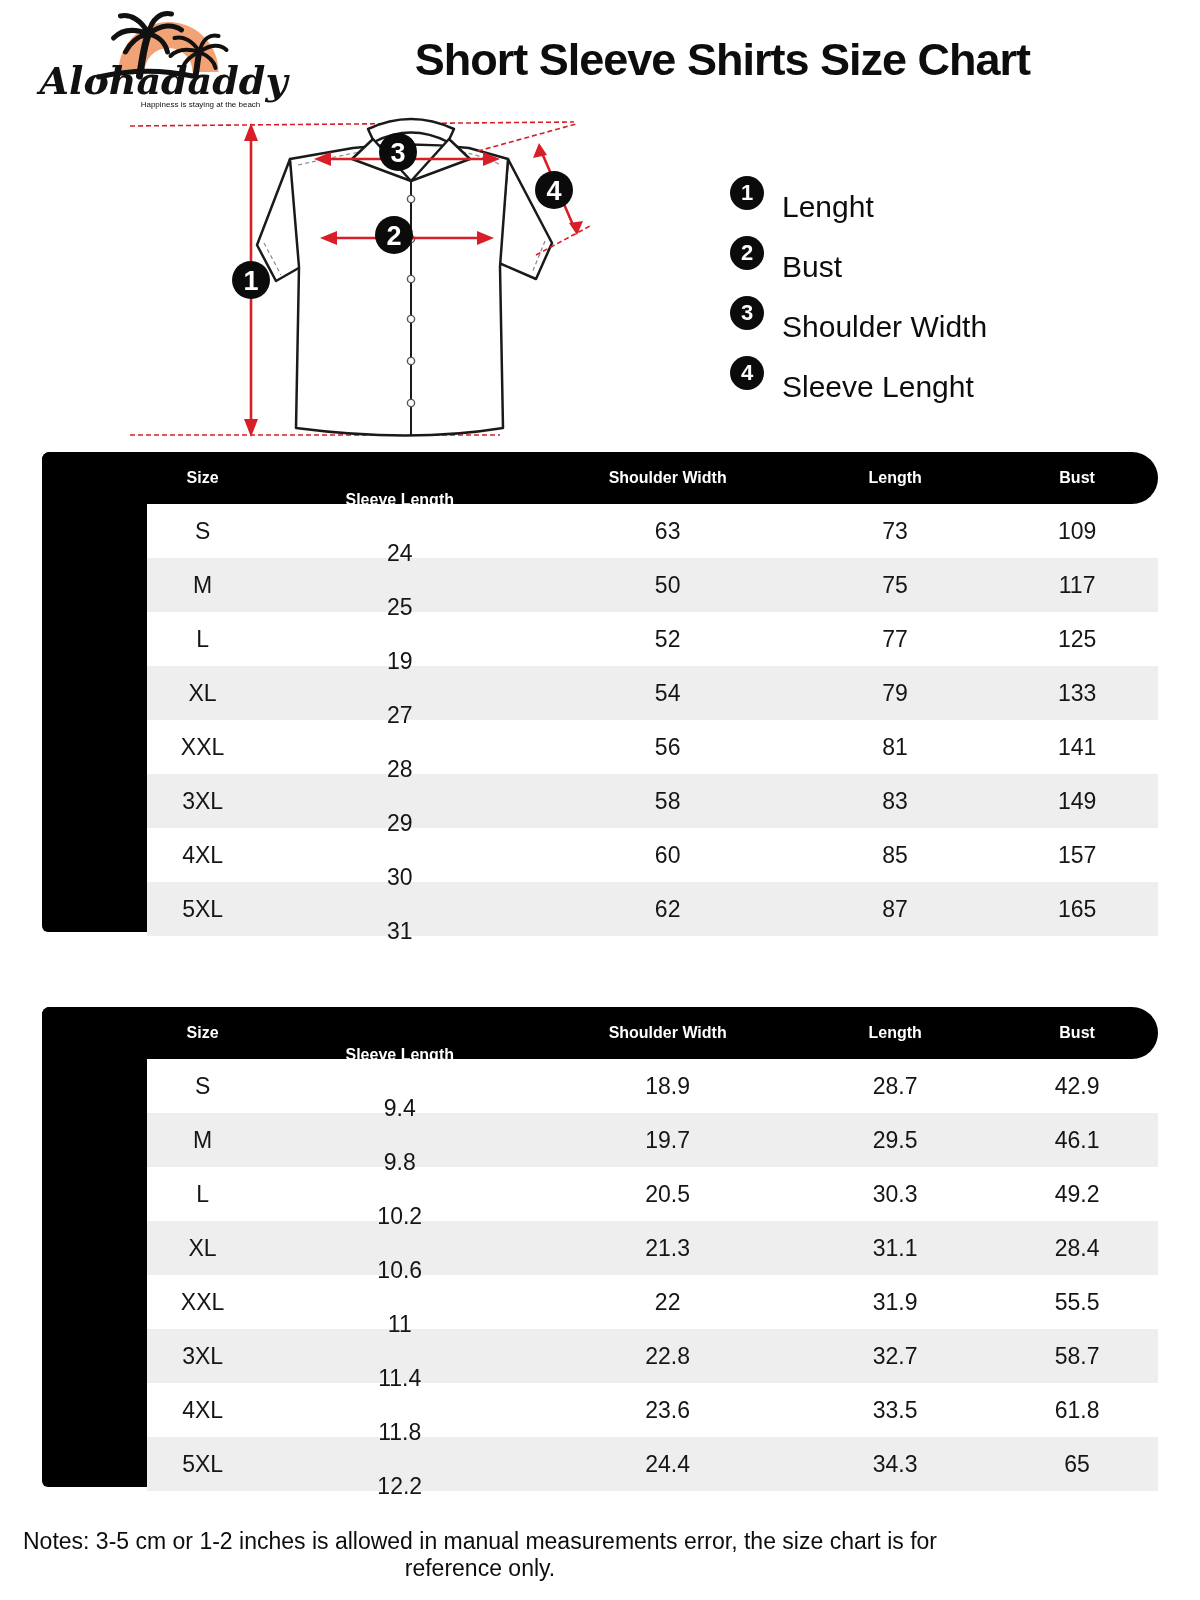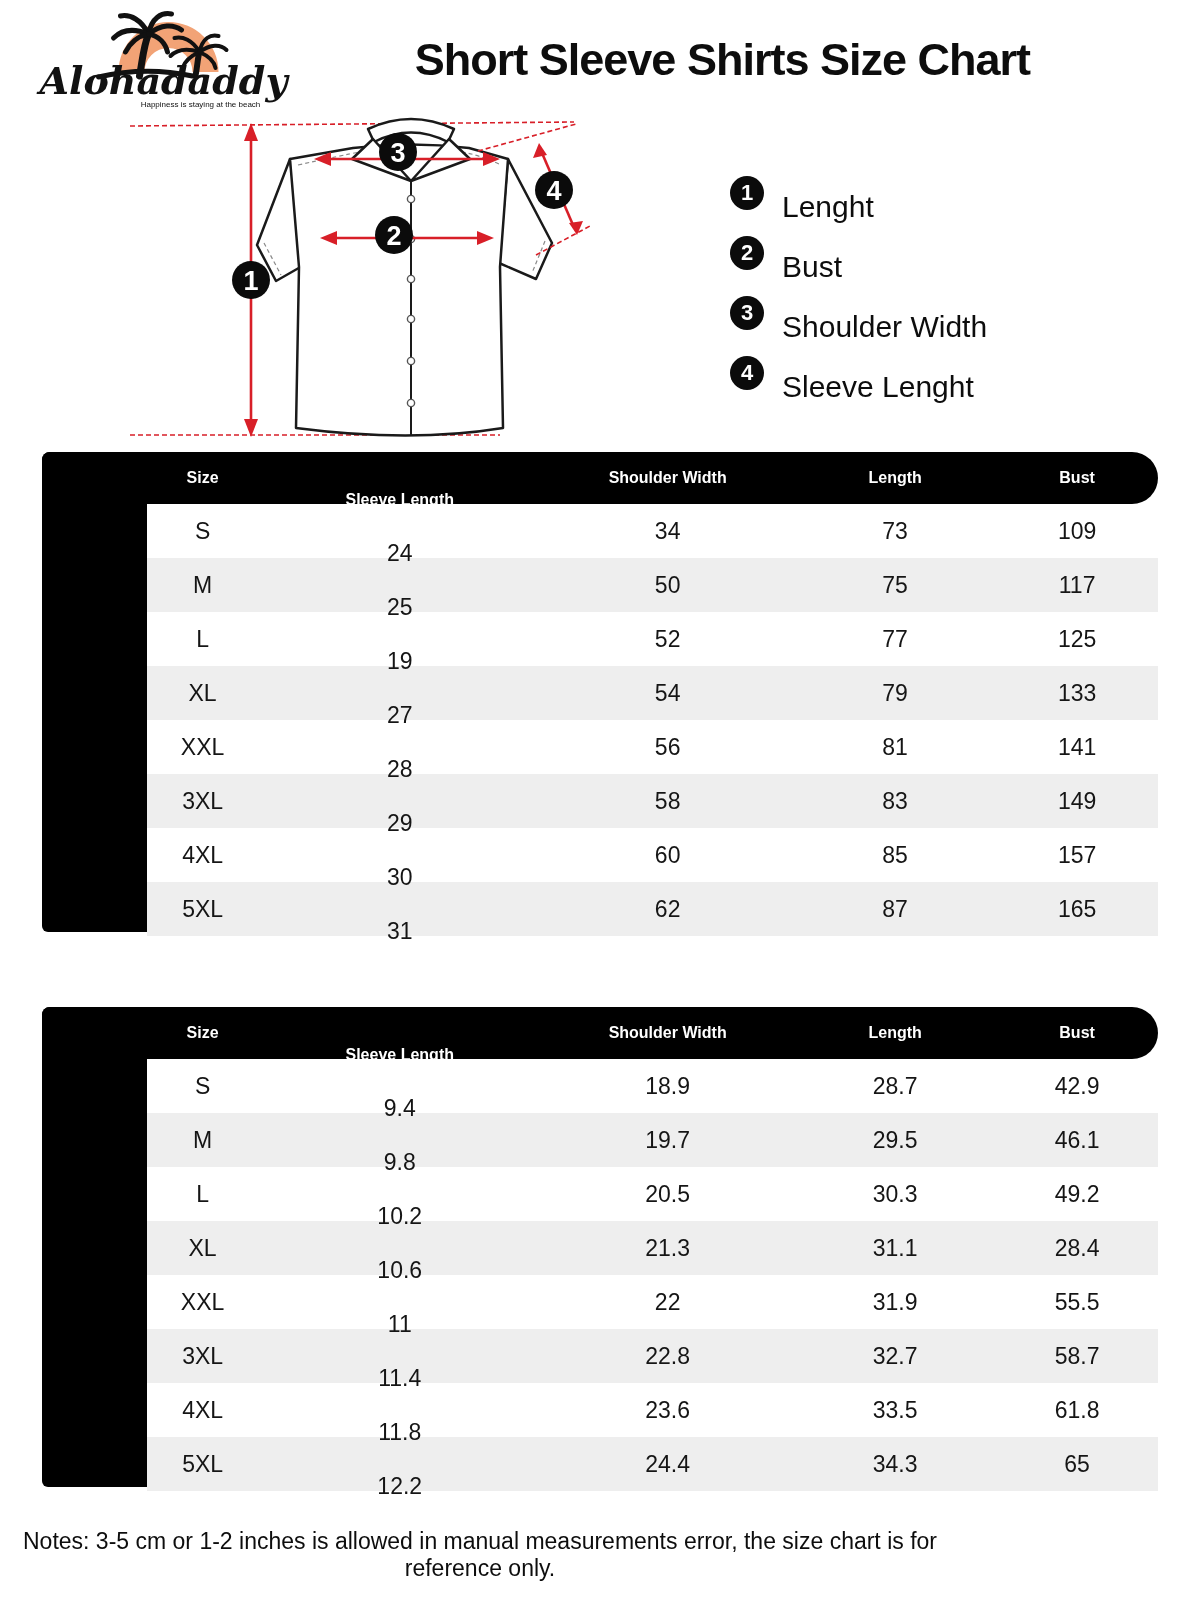--- a/index.html
+++ b/index.html
@@ -185,21 +185,21 @@
       <div class="th c0">Size</div>
       <div class="th c1">Sleeve Length</div>
       <div class="th c2">Shoulder Width</div>
       <div class="th c3">Length</div>
       <div class="th c4">Bust</div>
     </div>
     <div class="tbody">
         <div class="trow">
           <div class="tcell c0">S</div>
           <div class="tcell c1">24</div>
-          <div class="tcell c2">34</div>
+          <div class="tcell c2">63</div>
           <div class="tcell c3">73</div>
           <div class="tcell c4">109</div>
         </div>
         <div class="trow">
           <div class="tcell c0">M</div>
           <div class="tcell c1">25</div>
           <div class="tcell c2">50</div>
           <div class="tcell c3">75</div>
           <div class="tcell c4">117</div>
         </div>

